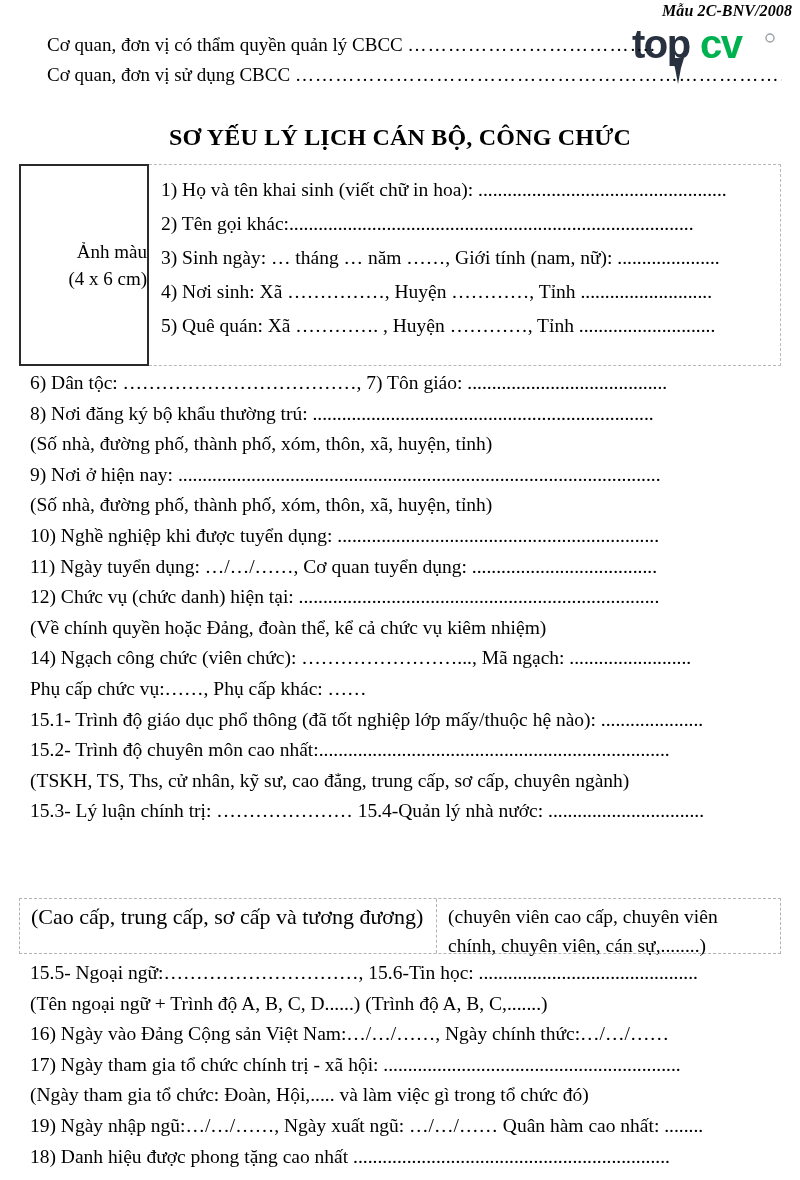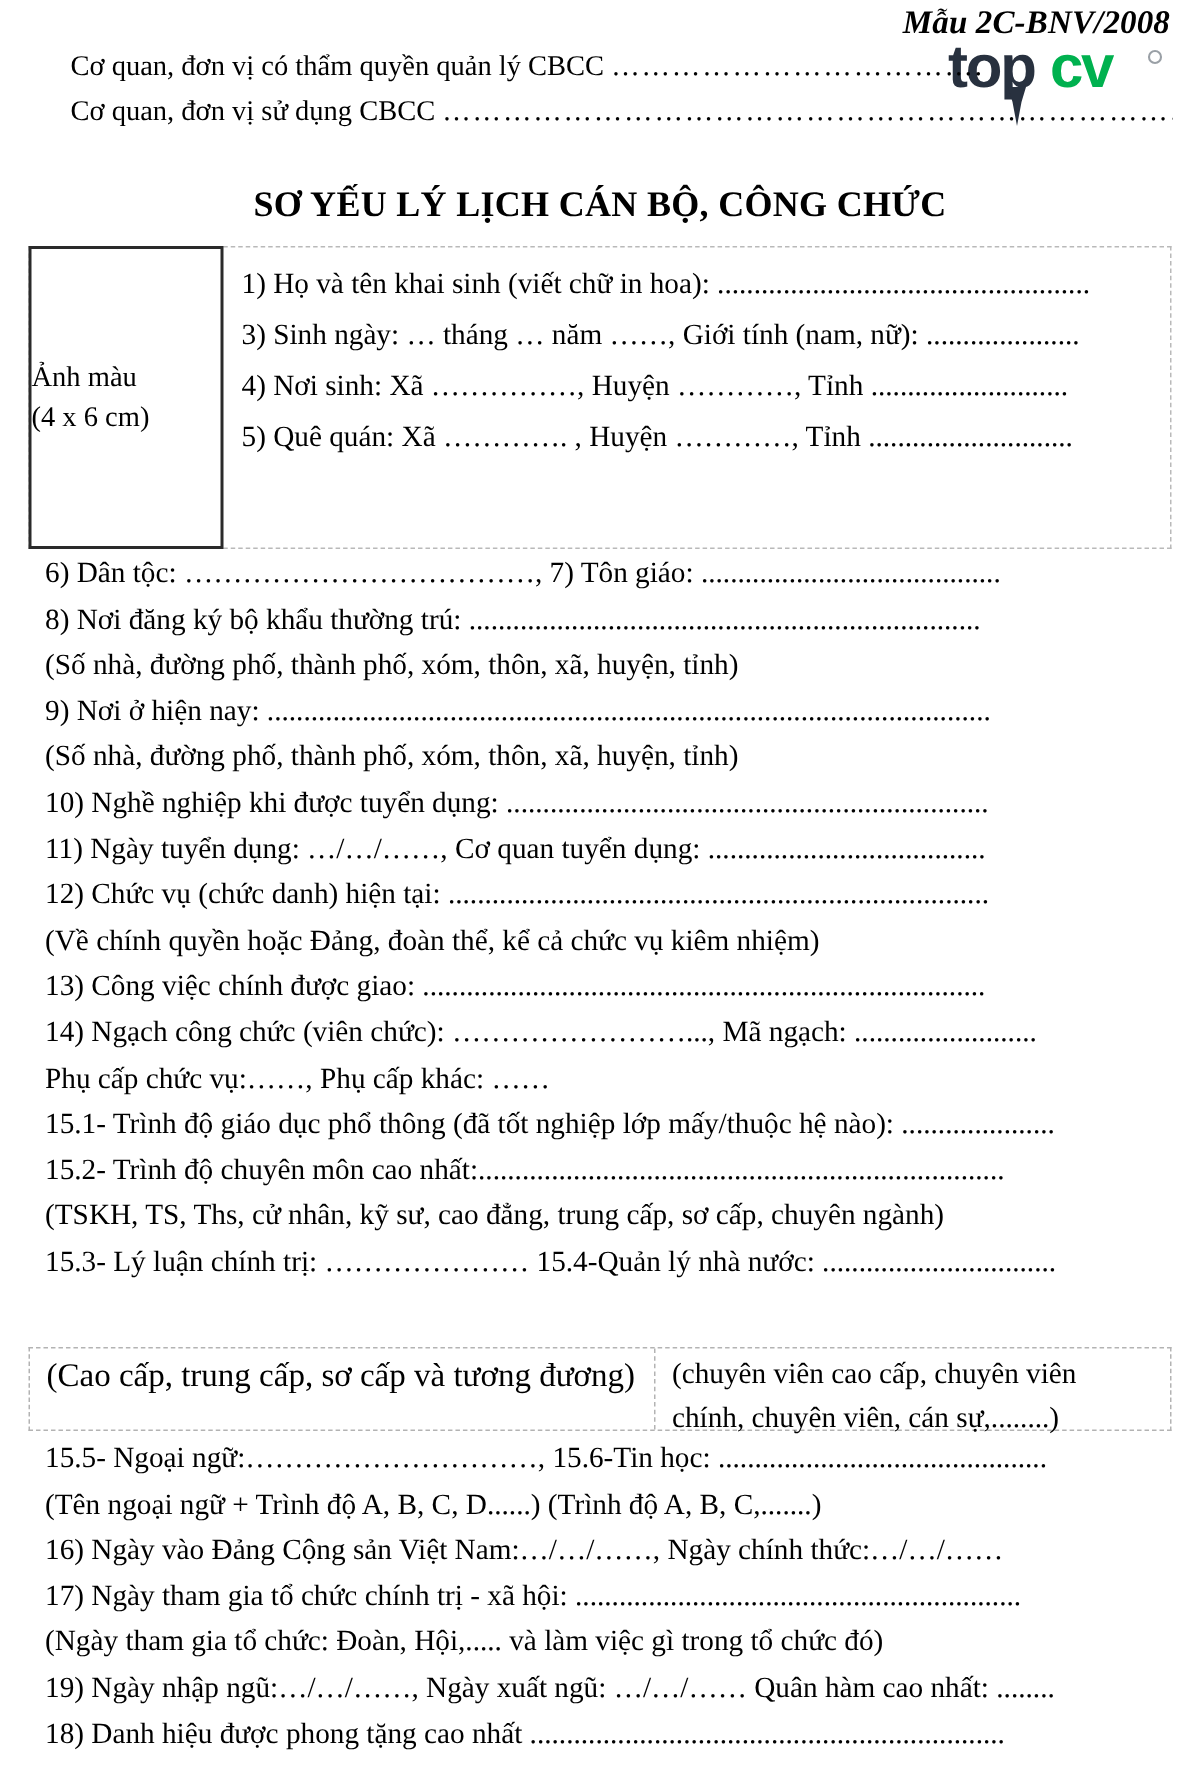--- a/index.html
+++ b/index.html
@@ -21,24 +21,24 @@
     width: 800px;
     height: 1180px;
     padding: 0;
     box-sizing: border-box;
   }
 
   
   .form-code {
     position: absolute;
     top: 2px;
-    right: 20px;
+    right: 8px;
     font-style: italic;
     font-weight: 700;
-    font-size: 22px;
+    font-size: 16px;
     letter-spacing: .1px;
     white-space: nowrap;
   }
 
   .hdr-block {
     position: absolute;
     top: 30px;
     left: 30px;
     right: 18px;
   }
@@ -88,21 +88,21 @@
     width: 130px;
     min-width: 130px;
     border-right: 2px solid #2a2a2a;
     border-top: 2px solid #2a2a2a;
     border-left: 2px solid #2a2a2a;
     border-bottom: 2px solid #2a2a2a;
     margin: -1px 0 -1px -1px;
     box-sizing: border-box;
     display: flex;
     flex-direction: column;
-    align-items: flex-start;
+    align-items: flex-end;
     justify-content: center;
     font-size: 19px;
     line-height: 27px;
     text-align: center;
   }
   .id-lines {
     flex: 1;
     padding: 8px 4px 0 12px;
     box-sizing: border-box;
   }
@@ -196,37 +196,37 @@
 
   <div class="doc-title">SƠ YẾU LÝ LỊCH CÁN BỘ, CÔNG CHỨC</div>
 
   <div class="id-box">
     <div class="photo-cell">
       <div>Ảnh màu</div>
       <div>(4 x 6 cm)</div>
     </div>
     <div class="id-lines">
       <div class="row">1) Họ và tên khai sinh (viết chữ in hoa):  ...................................................</div>
+      <div class="row">2) Tên gọi khác:...................................................................................</div>
       <div class="row">3) Sinh ngày: … tháng … năm ……, Giới tính (nam, nữ): .....................</div>
       <div class="row">4) Nơi sinh: Xã ……………, Huyện …………, Tỉnh  ...........................</div>
       <div class="row">5) Quê quán: Xã …………. , Huyện …………, Tỉnh ............................</div>
     </div>
   </div>
 
   <div class="body-block">
     <div class="line">6) Dân tộc: ………………………………, 7) Tôn giáo: .........................................</div>
     <div class="line">8) Nơi đăng ký bộ khẩu thường trú:  ......................................................................</div>
     <div class="line">(Số nhà, đường phố, thành phố, xóm, thôn, xã, huyện, tỉnh)</div>
     <div class="line">9) Nơi ở hiện nay: ...................................................................................................</div>
     <div class="line">(Số nhà, đường phố, thành phố, xóm, thôn, xã, huyện, tỉnh)</div>
     <div class="line">10) Nghề nghiệp khi được tuyển dụng:  ..................................................................</div>
     <div class="line">11) Ngày tuyển dụng: …/…/……, Cơ quan tuyển dụng: ......................................</div>
     <div class="line">12) Chức vụ (chức danh) hiện tại:  ..........................................................................</div>
     <div class="line">(Về chính quyền hoặc Đảng, đoàn thể, kể cả chức vụ kiêm nhiệm)</div>
-    <div class="line">13) Công việc chính được giao: .............................................................................</div>
     <div class="line">14) Ngạch công chức (viên chức): ……………………..., Mã ngạch: .........................</div>
     <div class="line">Phụ cấp chức vụ:……, Phụ cấp khác: ……</div>
     <div class="line">15.1- Trình độ giáo dục phổ thông (đã tốt nghiệp lớp mấy/thuộc hệ nào): .....................</div>
     <div class="line">15.2- Trình độ chuyên môn cao nhất:........................................................................</div>
     <div class="line">(TSKH, TS, Ths, cử nhân, kỹ sư, cao đẳng, trung cấp, sơ cấp, chuyên ngành)</div>
     <div class="line">15.3- Lý luận chính trị: ………………… 15.4-Quản lý nhà nước: ................................</div>
   </div>
 
   <div class="expl-table">
     <div class="expl-left">(Cao cấp, trung cấp, sơ cấp và tương đương)</div>

